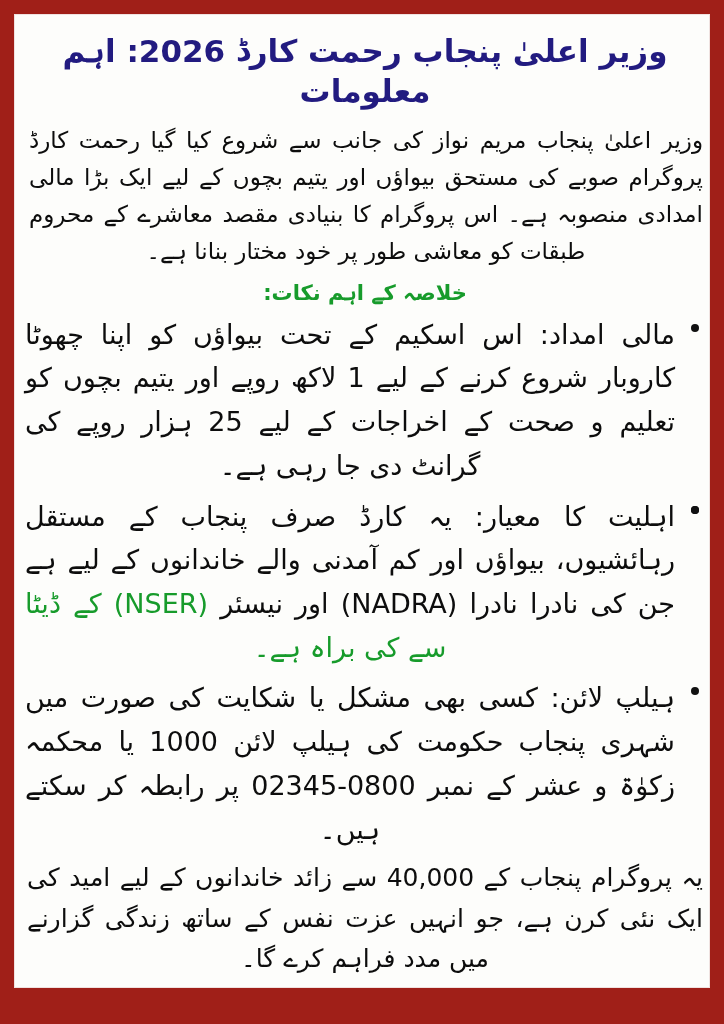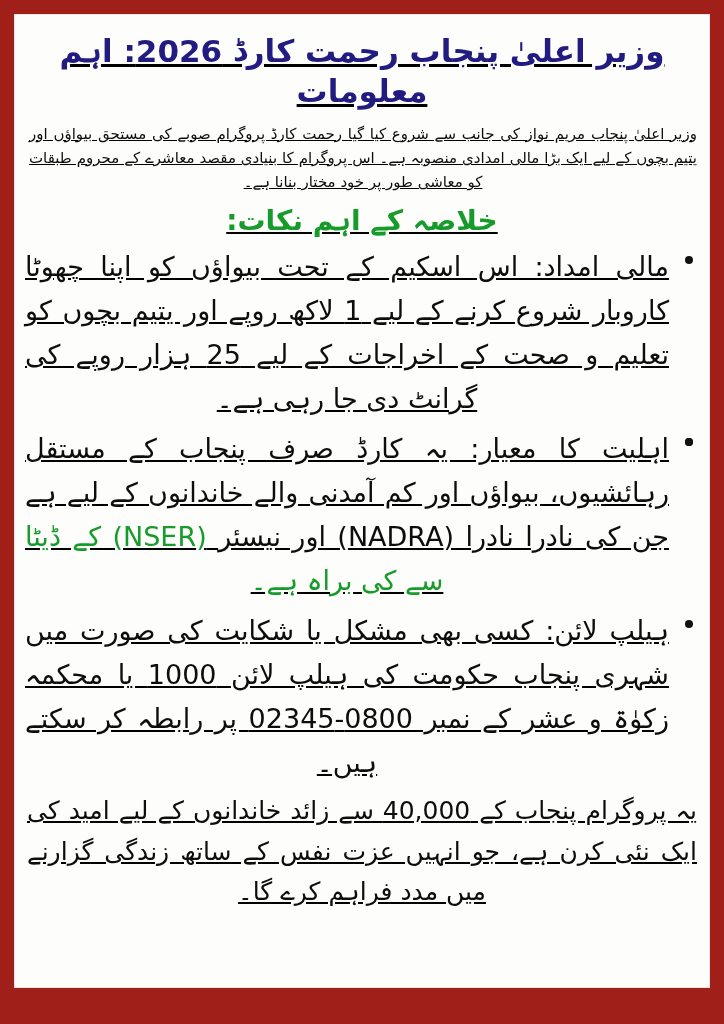--- a/index.html
+++ b/index.html
@@ -27,52 +27,51 @@
     right: 14px;
     bottom: 36px;
     background: #fdfdfb;
     box-sizing: border-box;
     border: 1px solid #f0e2e0;
     overflow: hidden;
   }
 
   .content {
     box-sizing: border-box;
-    padding: 10px 10px 4px 10px;
+    padding: 10px 4px 4px 10px;
     direction: rtl;
     text-align: right;
-    text-decoration: underline;
   }
 
   .doc-title {
     color: #221b80;
     font-family: "DejaVu Sans", sans-serif;
     font-weight: 700;
     font-size: 31px;
     line-height: 1.30;
     text-align: center;
     letter-spacing: 0px;
     margin: 6px 4px 10px 4px;
     direction: rtl;
   }
 
   .intro {
     color: #0d0d0d;
-    font-size: 15px;
+    font-size: 23px;
     line-height: 1.62;
     text-align: justify;
     text-align-last: center;
     margin: 0 2px 6px 4px;
     direction: rtl;
     font-weight: 500;
   }
 
   .section-heading {
     color: #179b2b;
-    font-size: 28px;
+    font-size: 21px;
     font-weight: 700;
     text-align: center;
     margin: 10px 0 8px 0;
     direction: rtl;
   }
 
   .bullet-list {
     list-style: none;
     margin: 0;
     padding: 0;

